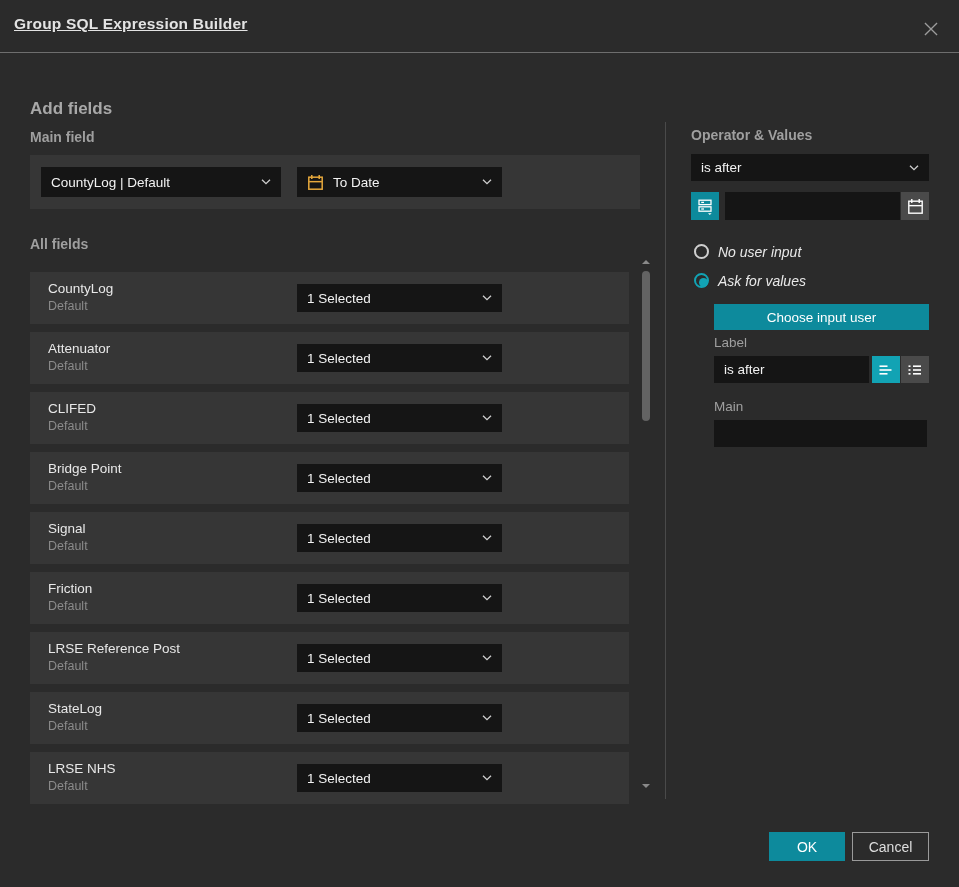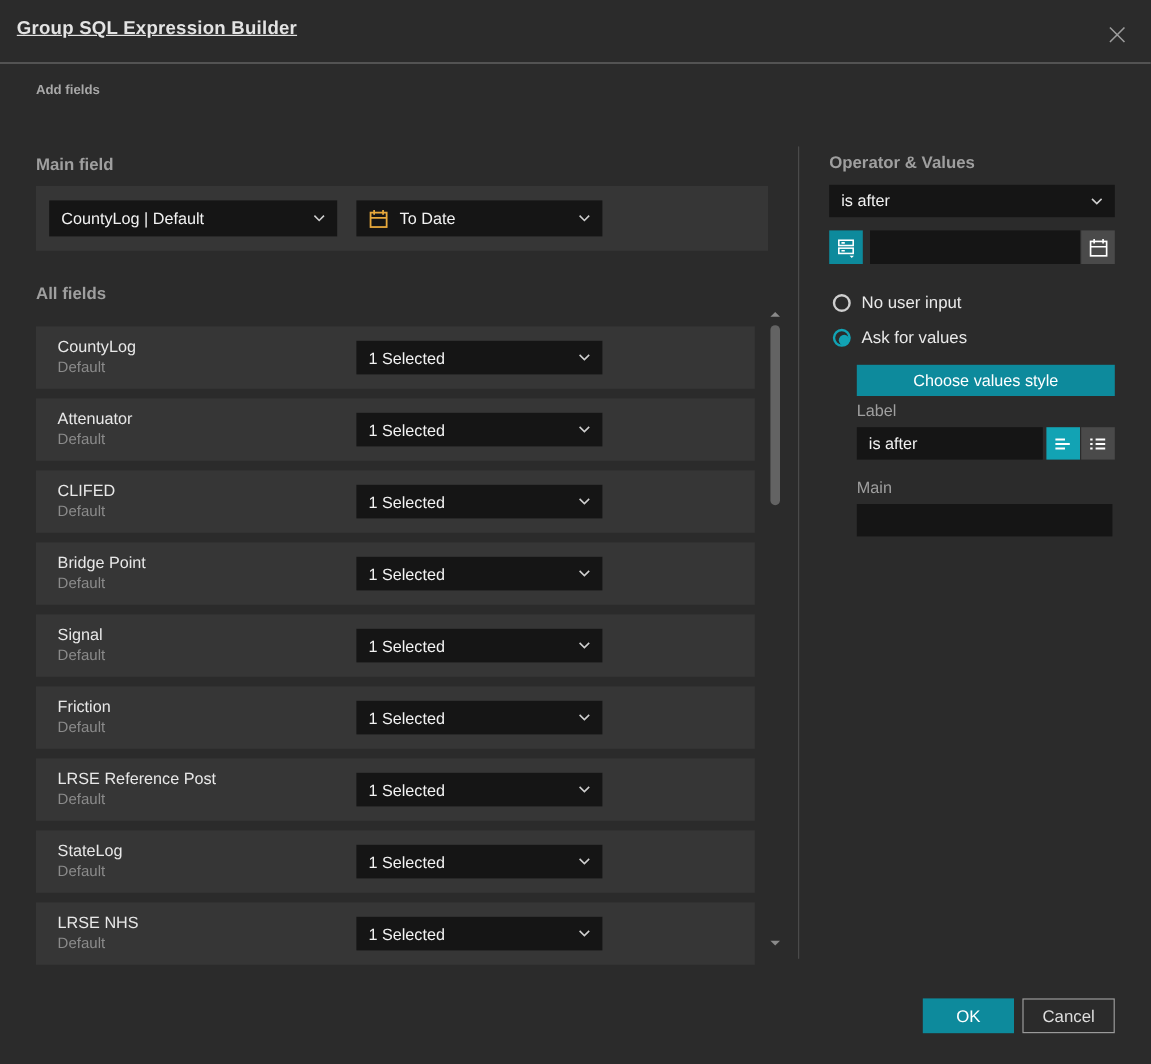--- a/index.html
+++ b/index.html
@@ -24,21 +24,21 @@
     color:var(--text);
   }
   .dialog{position:relative;width:959px;height:887px;background:var(--bg);}
 
   
   .dlg-title{position:absolute;left:14px;top:15px;font-size:15.5px;font-weight:600;color:#e3e3e3;letter-spacing:.2px;text-decoration:underline;}
   .header-divider{position:absolute;left:0;top:52px;width:959px;height:1px;background:#858585;opacity:.75;}
   .close-btn{position:absolute;left:918px;top:16px;width:26px;height:26px;display:flex;align-items:center;justify-content:center;cursor:pointer;color:#9c9c9c;}
 
   
-  .h-add{position:absolute;left:30px;top:69px;font-size:11px;font-weight:700;color:#a8a8a8;}
+  .h-add{position:absolute;left:30px;top:99px;font-size:17px;font-weight:700;color:#a8a8a8;}
   .h-main{position:absolute;left:30px;top:129px;font-size:14px;font-weight:700;color:var(--muted);}
   .h-all{position:absolute;left:30px;top:236px;font-size:14px;font-weight:700;color:var(--muted);}
   .h-op{position:absolute;left:691px;top:127px;font-size:14px;font-weight:700;color:var(--muted);}
 
   
   .select{
     background:var(--field);color:#f2f2f2;
     display:flex;align-items:center;justify-content:space-between;
     padding:0 10px;font-size:13.5px;cursor:pointer;
   }
@@ -71,21 +71,21 @@
 
   
   .v-divider{position:absolute;left:665px;top:122px;width:1px;height:677px;background:var(--divider);}
 
   
   .sel-operator{position:absolute;left:691px;top:154px;width:238px;height:27px;}
   .valtype-btn{position:absolute;left:691px;top:192px;width:28px;height:28px;background:var(--accent);display:flex;align-items:center;justify-content:center;cursor:pointer;}
   .value-input{position:absolute;left:725px;top:192px;width:175px;height:28px;}
   .cal-btn{position:absolute;left:901px;top:192px;width:28px;height:28px;background:var(--btn-gray);display:flex;align-items:center;justify-content:center;cursor:pointer;color:#fff;}
 
-  .radio-option{position:absolute;display:flex;align-items:center;gap:9px;cursor:pointer;}
+  .radio-option{position:absolute;display:flex;align-items:flex-start;gap:9px;cursor:pointer;font-style:italic;}
   .radio-1{left:694px;top:244px;}
   .radio-2{left:694px;top:273px;}
   .radio{width:15px;height:15px;border-radius:50%;border:2px solid #cfcfcf;position:relative;flex:none;}
   .radio.selected{border-color:var(--accent-bright);}
   .radio.selected::after{content:"";position:absolute;left:3px;top:3px;width:9px;height:9px;border-radius:50%;background:var(--accent-bright);}
   .radio-label{font-size:14px;color:#e9e9e9;}
 
   .choose-btn{position:absolute;left:714px;top:304px;width:215px;height:26px;background:var(--accent);color:#fff;font-size:13.5px;display:flex;align-items:center;justify-content:center;cursor:pointer;}
   .label-label{position:absolute;left:714px;top:335px;font-size:13.5px;color:var(--muted);}
   .label-input{position:absolute;left:714px;top:356px;width:155px;height:27px;}
@@ -297,21 +297,21 @@
 
   <div class="radio-option radio-1">
     <span class="radio"></span>
     <span class="radio-label">No user input</span>
   </div>
   <div class="radio-option radio-2">
     <span class="radio selected"></span>
     <span class="radio-label">Ask for values</span>
   </div>
 
-  <div class="choose-btn">Choose values style</div>
+  <div class="choose-btn">Choose input user</div>
 
   <div class="label-label">Label</div>
   <input class="txt-input label-input" value="is after" style="">
   <div class="style-btn style-singleline">
     <span style="display:flex;">
       <svg width="16" height="14" viewBox="0 0 16 14" stroke="#ffffff" stroke-width="1.6" fill="none">
         <path d="M1.5 3.2 H9.5"></path>
           <path d="M1.5 7 H13.5"></path>
           <path d="M1.5 10.8 H9.5"></path>
       </svg>

